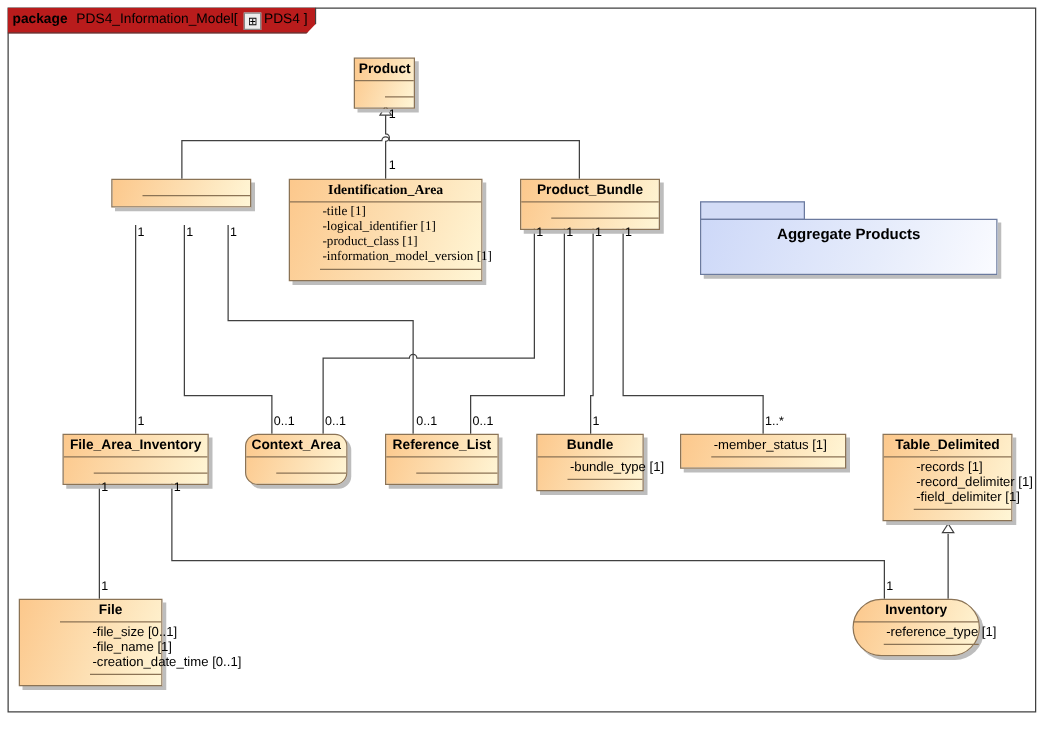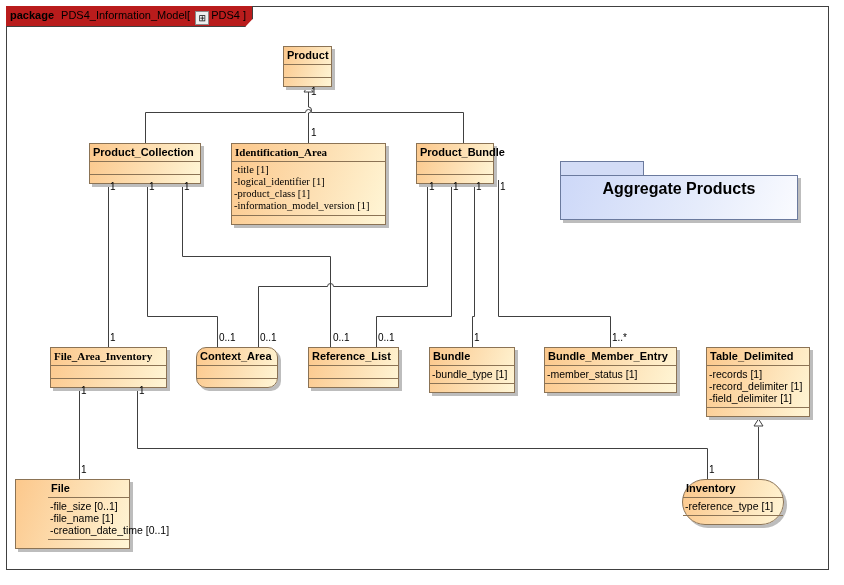--- a/index.html
+++ b/index.html
@@ -11,32 +11,32 @@
          border-right:1px solid #404040; border-bottom:1px solid #404040;
          font-size:11px; line-height:19px; white-space:nowrap; background:#b91c1c; z-index:3;
          clip-path: polygon(0 0, 100% 0, 100% 60%, calc(100% - 8px) 100%, 0 100%); }
   #tab .kw { font-weight:bold; margin-right:4px; }
   #tab .dicon { display:inline-block; width:12px; height:12px; border:1px solid #888;
                 background:#eee; vertical-align:-2px; margin:0 2px; font-size:9px; line-height:12px; text-align:center; }
   svg#wires { position:absolute; left:0; top:0; z-index:1; }
   .cls { position:absolute; z-index:2; border:1px solid #8b7355;
          background:linear-gradient(110deg, #fcc88c 0%, #fde0b4 55%, #fff6d6 100%);
          box-shadow:3px 3px 0 #bdbdbd; font-size:10.5px; color:#000; box-sizing:border-box; }
-  .cls .nm { font-weight:bold; font-size:11px; text-align:left; padding:2px 3px 3px 3px;
+  .cls .nm { font-weight:bold; font-size:11px; text-align:center; padding:2px 3px 3px 3px;
              border-bottom:1px solid #8b7355; white-space:nowrap; }
-  .cls .attrs { border-bottom:1px solid #8b7355; padding:2px 2px 3px 2px; min-height:7px; }
+  .cls .attrs { border-bottom:1px solid #8b7355; padding:2px 2px 3px 2px; min-height:7px;margin-left:24px; }
   .cls .attr { display:block; line-height:12px; white-space:nowrap; }
   .cls .ops { height:8px; }
   .pkg { position:absolute; z-index:2; }
   .pkg .ptab { position:absolute; left:0; top:0; width:84px; height:15px;
                border:1px solid #6b7a9e; background:#d3dcf6; box-sizing:border-box; }
   .pkg .pbody { position:absolute; left:0; top:14px; width:238px; height:45px;
                 border:1px solid #6b7a9e; box-sizing:border-box;
                 background:linear-gradient(110deg, #cdd8f8 0%, #e6ecfb 60%, #fafbff 100%);
-                box-shadow:3px 3px 0 #bdbdbd; text-align:center; font-weight:bold; font-size:16px; padding-top:4px; }
+                box-shadow:3px 3px 0 #bdbdbd; text-align:center; font-weight:bold; font-size:12px; padding-top:4px; }
   .mult { position:absolute; z-index:2; font-size:10px; color:#000; }
 </style>
 </head>
 <body>
 
 <div id="frame"></div>
 <div id="tab">
   <span class="kw">package</span>
   <span>PDS4_Information_Model</span><span>[</span>
   <span class="dicon">⊞</span><span>PDS4</span> <span>]</span>
@@ -68,48 +68,47 @@
   </g>
 </svg>
 
 <div class="cls" style="left:283px;top:46px;width:49px;">
   <div class="nm">Product</div>
   <div class="attrs"></div>
   <div class="ops"></div>
 </div>
 
 <div class="cls" style="left:89px;top:143px;width:112px;">
-  <div class="nm">Product_Collection</div>
   <div class="attrs"></div>
   <div class="ops"></div>
 </div>
 
 <div class="cls" style="left:231px;top:143px;width:155px;font-family:Liberation Serif, serif;">
   <div class="nm">Identification_Area</div>
   <div class="attrs">
     <span class="attr">-title [1]</span>
     <span class="attr">-logical_identifier [1]</span>
     <span class="attr">-product_class [1]</span>
     <span class="attr">-information_model_version [1]</span>
   </div>
   <div class="ops"></div>
 </div>
 
-<div class="cls" style="left:416px;top:143px;width:78px;">
+<div class="cls" style="left:416px;top:143px;width:112px;">
   <div class="nm">Product_Bundle</div>
   <div class="attrs"></div>
   <div class="ops"></div>
 </div>
 
 <div class="pkg" style="left:560px;top:161px;">
   <div class="ptab"></div>
   <div class="pbody">Aggregate Products</div>
 </div>
 
-<div class="cls" style="left:50px;top:347px;width:117px;font-family:Liberation Serif, serif;">
+<div class="cls" style="left:50px;top:347px;width:117px;">
   <div class="nm">File_Area_Inventory</div>
   <div class="attrs"></div>
   <div class="ops"></div>
 </div>
 
 <div class="cls" style="left:196px;top:347px;width:82px;border-radius:10px;">
   <div class="nm">Context_Area</div>
   <div class="attrs"></div>
   <div class="ops"></div>
 </div>
@@ -122,21 +121,20 @@
 
 <div class="cls" style="left:429px;top:347px;width:86px;">
   <div class="nm">Bundle</div>
   <div class="attrs">
     <span class="attr">-bundle_type [1]</span>
   </div>
   <div class="ops"></div>
 </div>
 
 <div class="cls" style="left:544px;top:347px;width:133px;">
-  <div class="nm">Bundle_Member_Entry</div>
   <div class="attrs">
     <span class="attr">-member_status [1]</span>
   </div>
   <div class="ops"></div>
 </div>
 
 <div class="cls" style="left:706px;top:347px;width:104px;">
   <div class="nm">Table_Delimited</div>
   <div class="attrs">
     <span class="attr">-records [1]</span>

